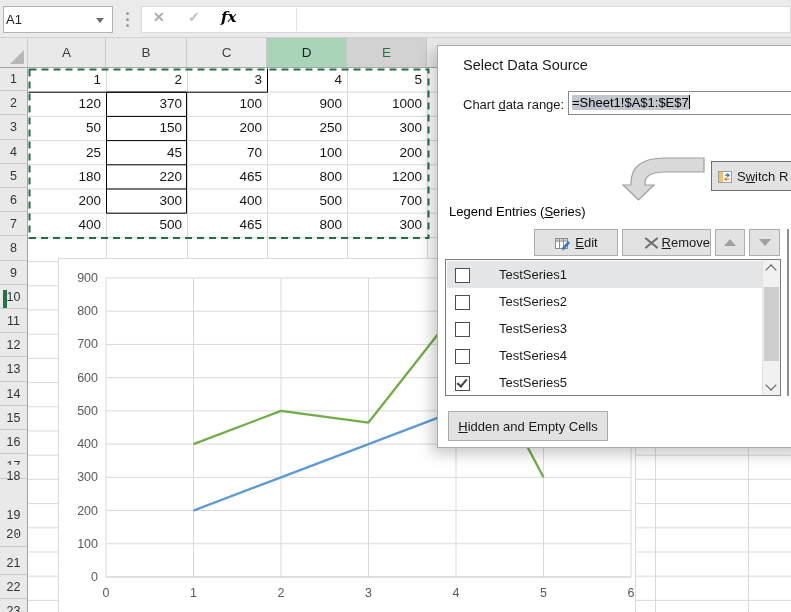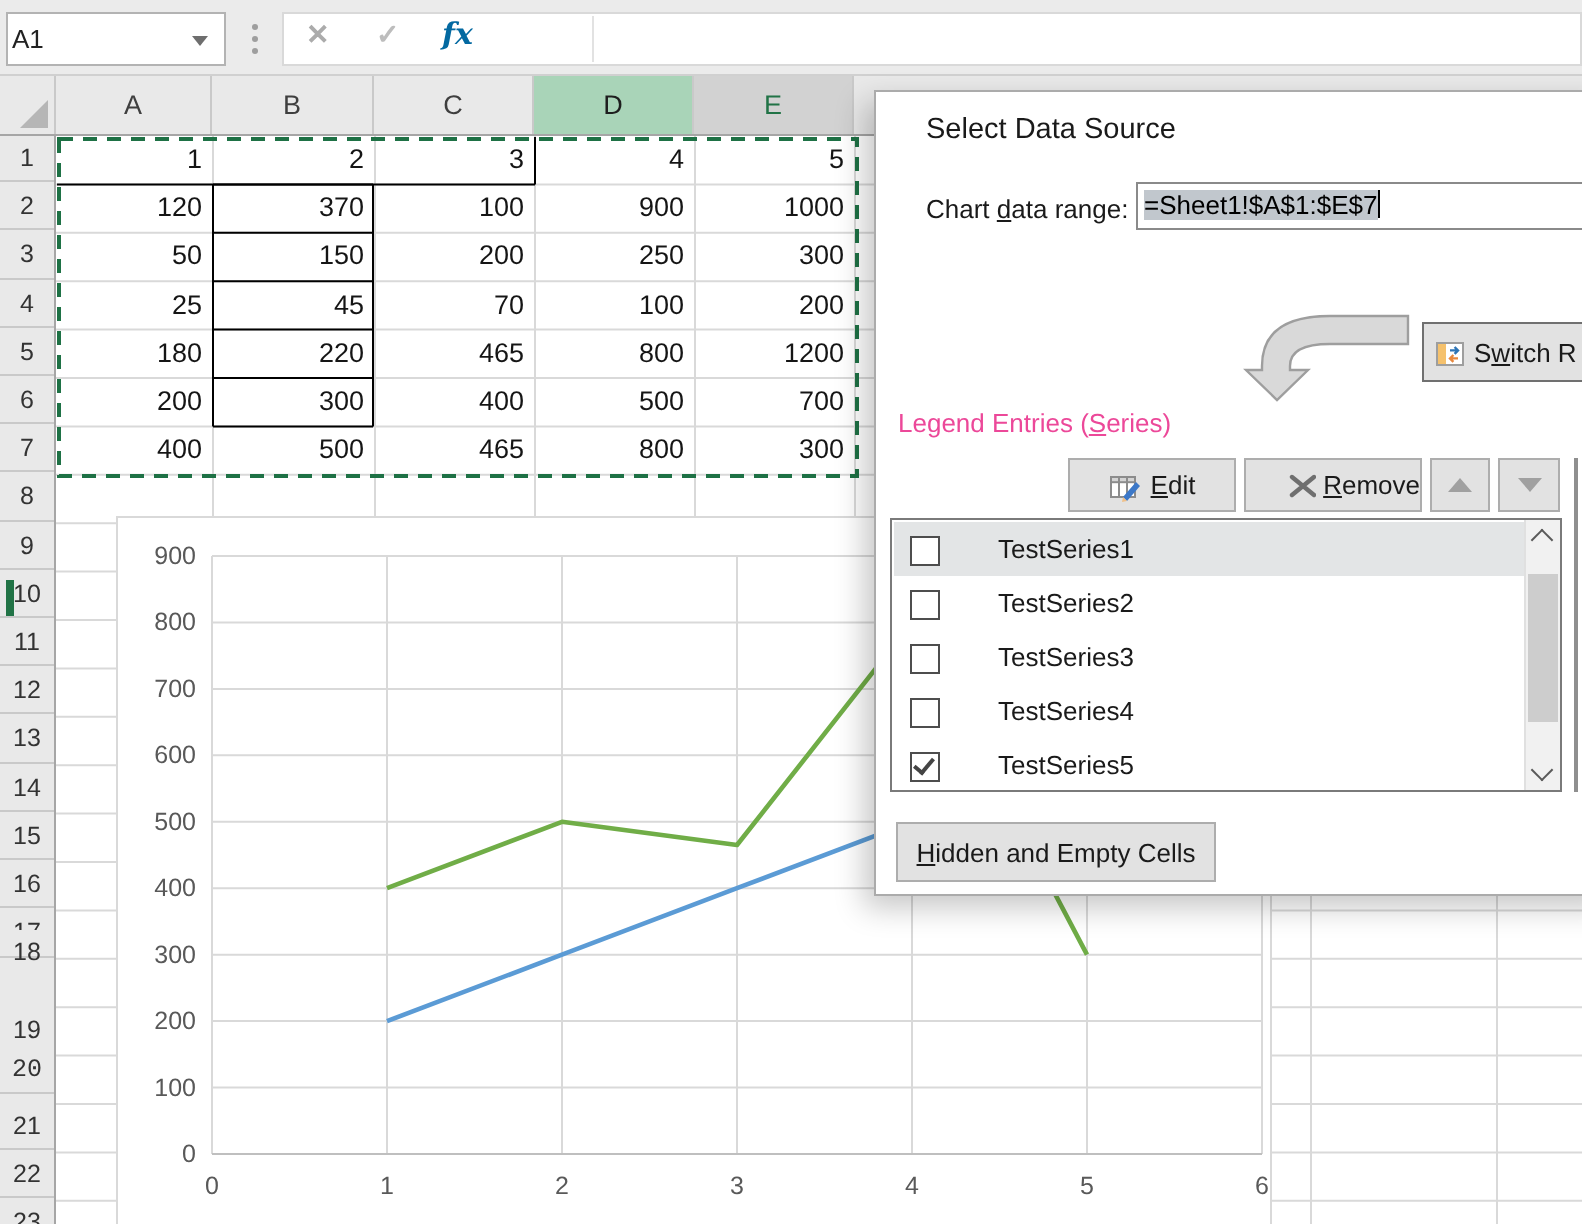--- a/index.html
+++ b/index.html
@@ -11,21 +11,21 @@
   .topbar{left:0;top:0;width:791px;height:38px;background:#EBEBEB;border-bottom:1px solid #D0D0D0;}
   .namebox{left:3px;top:6px;width:110px;height:27px;background:#fff;border:1px solid #B3B3B3;
            font-size:13px;color:#222;line-height:25px;padding-left:2px;}
   .namebox .dd{position:absolute;right:8px;top:11px;width:0;height:0;
                border-left:4px solid transparent;border-right:4px solid transparent;border-top:5px solid #6E6E6E;}
   .dots{left:126px;top:12px;width:3px;height:15px;}
   .dots i{display:block;width:3px;height:3px;border-radius:50%;background:#9E9E9E;margin-bottom:3px;}
   .fxpanel{left:141px;top:6px;width:650px;height:27px;background:#fff;border:1px solid #D9D9D9;}
   .fx-cancel{left:153px;top:9px;font-size:14px;font-weight:700;color:#ABABAB;}
   .fx-enter{left:188px;top:9px;font-size:14px;font-weight:700;color:#BDBDBD;}
-  .fx-fn{left:221px;top:8px;font-size:15px;font-style:italic;font-weight:600;color:#0369a1;
+  .fx-fn{left:221px;top:8px;font-size:15px;font-style:italic;font-weight:600;color:#000000;
          font-family:"DejaVu Serif","Liberation Serif",serif;}
   .fx-div{left:296px;top:8px;width:1px;height:23px;background:#E2E2E2;}
   .formula-input{left:300px;top:7px;width:490px;height:25px;font-size:13px;color:#222;line-height:25px;}
 
   
   .colhdrs{left:0;top:38px;width:791px;height:30px;background:#E9E9E9;border-bottom:1px solid #A6A6A6;}
   .corner{left:0;top:38px;width:28px;height:29px;background:#E9E9E9;border-right:1px solid #C9C9C9;}
   .corner .tri{position:absolute;right:3px;bottom:3px;width:0;height:0;
                border-bottom:14px solid #B6B6B6;border-left:14px solid transparent;}
   .colhdr{top:38px;height:29px;background:#E9E9E9;border-right:1px solid #C9C9C9;color:#3F3F3F;
@@ -51,21 +51,21 @@
   .u{text-decoration:underline;}
   .dlg-range-input{left:130px;top:45px;width:238px;height:24px;background:#fff;border:1px solid #8A8A8A;
                    font-size:13px;line-height:22px;padding-left:3px;white-space:nowrap;overflow:hidden;}
   .dlg-range-input .sel{background:#C1C7CD;color:#000;}
   .caret{display:inline-block;width:1px;height:14px;background:#000;vertical-align:-2px;}
   .dlg-arrow{left:180px;top:108px;}
   .dlg-btn{position:absolute;box-sizing:border-box;background:#E2E2E2;border:1px solid #ADADAD;
            font-family:"Liberation Sans",sans-serif;font-size:13px;color:#1A1A1A;
            display:flex;align-items:center;justify-content:center;gap:4px;padding:0;}
   .btn-switch{left:273px;top:115px;width:99px;height:30px;border-color:#707070;justify-content:flex-start;padding-left:5px;}
-  .dlg-legend-label{left:11px;top:158px;font-size:13px;color:#ec4899;}
+  .dlg-legend-label{left:11px;top:158px;font-size:13px;color:#000000;}
   .btn-add{left:7px;top:183px;width:84px;height:27px;}
   .btn-edit{left:96px;top:183px;width:84px;height:27px;}
   .btn-remove{left:184px;top:183px;width:89px;height:27px;padding-left:21px;}
   .btn-up{left:277px;top:183px;width:30px;height:27px;}
   .btn-down{left:311px;top:183px;width:31px;height:27px;}
   .tri-up{width:0;height:0;border-left:6px solid transparent;border-right:6px solid transparent;border-bottom:7px solid #A0A0A0;}
   .tri-down{width:0;height:0;border-left:6px solid transparent;border-right:6px solid transparent;border-top:7px solid #A0A0A0;}
   .dlg-list{left:7px;top:213px;width:336px;height:137px;background:#fff;border:1px solid #7A7A7A;}
   .series-row{position:absolute;left:1px;width:317px;height:27px;}
   .series-row.sel{background:#E3E5E6;}

